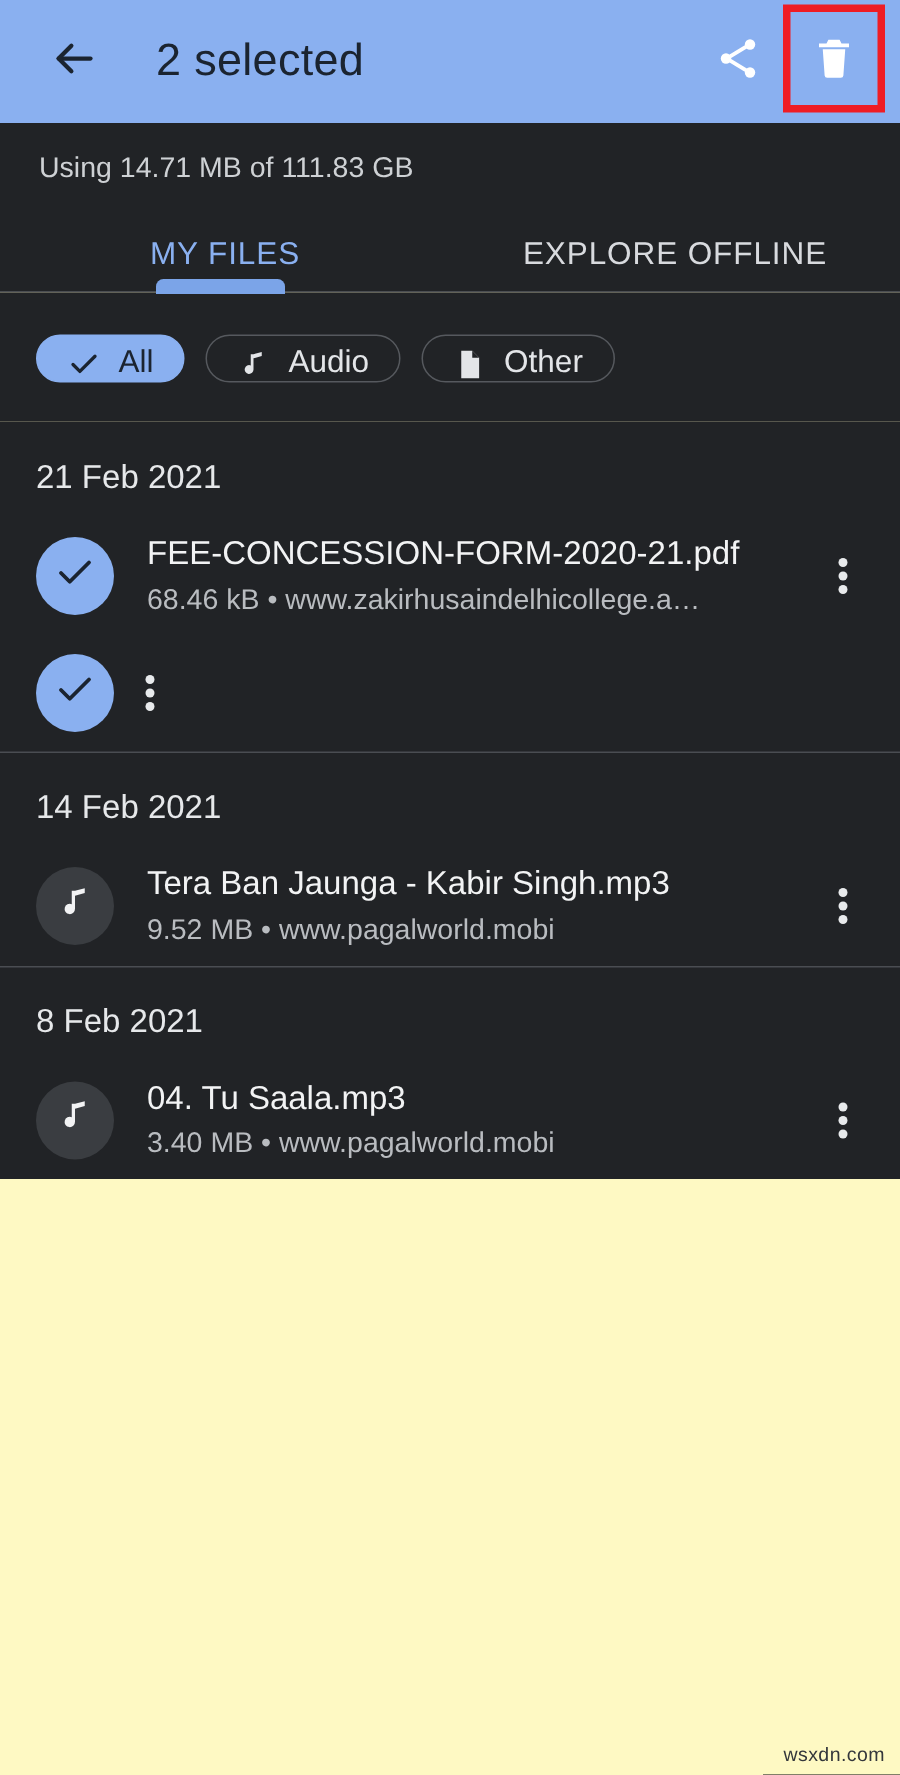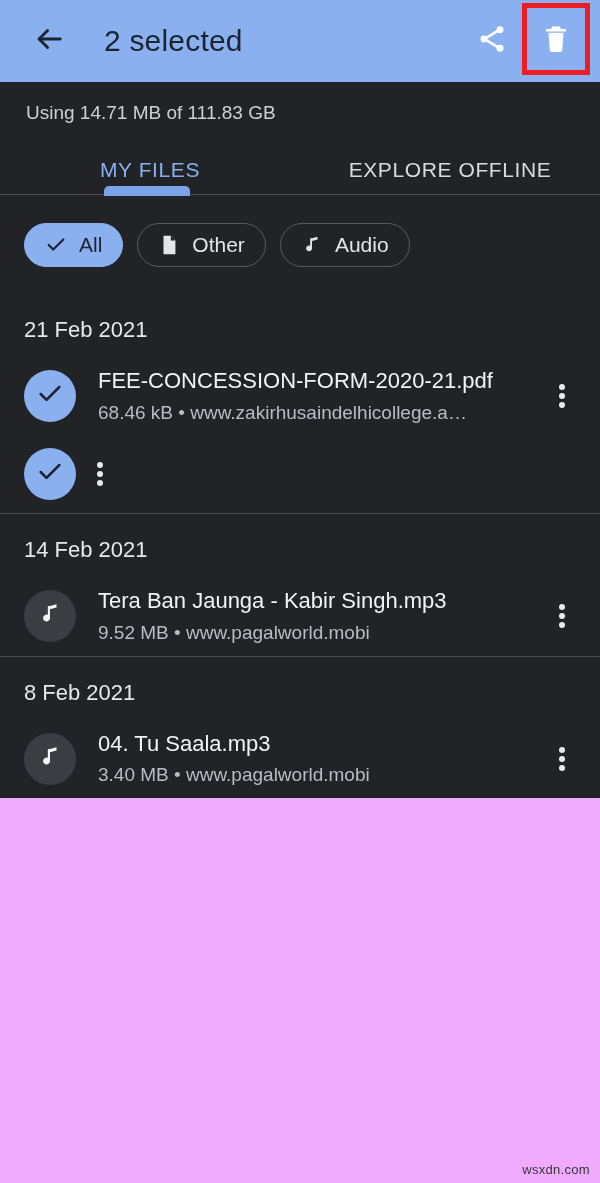--- a/index.html
+++ b/index.html
@@ -2,21 +2,21 @@
 <html><head>
 <meta charset="utf-8">
 <style>
   * { box-sizing: border-box; margin: 0; padding: 0; }
   html, body {
     width: 600px; height: 1183px;
     background: #1e2023;
     font-family: "Liberation Sans", sans-serif;
     overflow: hidden;
   }
-  .screen { position: relative; width: 600px; height: 1183px; background: #f0abfc; }
+  .screen { position: relative; width: 600px; height: 1183px; background: #fef9c3; }
 
   
   .appbar {
     position: relative;
     height: 82px;
     background: #8ab0f0;
     display: flex;
     align-items: center;
     padding: 0 14px 0 26px;
   }
@@ -88,23 +88,23 @@
   }
 
   
   .chips {
     display: flex;
     gap: 14px;
     padding: 28px 0 26px 24px;
     background: #212326;
   }
   .chip {
-    display: flex; align-items: center;
+    display: flex; align-items: flex-end;
     gap: 12px;
-    height: 44px;
+    height: 32px;
     padding: 0 20px;
     border-radius: 22px;
     border: 1px solid #56595e;
     font-size: 21px;
     color: #e3e5e8;
     background: transparent;
   }
   .chip.selected {
     background: #8ab0f0;
     border-color: #8ab0f0;
@@ -243,34 +243,34 @@
         <svg width="22" height="22" viewBox="0 0 24 24" fill="none" stroke="#1b2430" stroke-width="2.4" stroke-linecap="round" stroke-linejoin="round">
           <polyline points="20,6 9,17 4,12"></polyline>
         </svg>
       </span>
       <span>All</span>
     </div>
 
     <div class="chip">
       <span class="chip-icon">
         <svg width="22" height="22" viewBox="0 0 24 24" fill="#e3e5e8">
-          <path d="M6 2h8l5 5v15H6V2z"></path>
-          <path d="M14 2v5h5z" fill="#212326"></path>
-        </svg>
-      </span>
-      <span>Other</span>
+          <path d="M12 4.5l6-1.6v3l-6 1.6v8.1a3.2 3.2 0 1 1-2-2.9V4.5z"></path>
+        </svg>
+      </span>
+      <span>Audio</span>
     </div>
 
     <div class="chip">
       <span class="chip-icon">
         <svg width="22" height="22" viewBox="0 0 24 24" fill="#e3e5e8">
-          <path d="M12 4.5l6-1.6v3l-6 1.6v8.1a3.2 3.2 0 1 1-2-2.9V4.5z"></path>
-        </svg>
-      </span>
-      <span>Audio</span>
+          <path d="M6 2h8l5 5v15H6V2z"></path>
+          <path d="M14 2v5h5z" fill="#212326"></path>
+        </svg>
+      </span>
+      <span>Other</span>
     </div>
   </div>
 
   <div class="list">
 
     <div class="group">
       <div class="group-date">21 Feb 2021</div>
 
       <div class="file-row">
         <div class="file-avatar checked">

